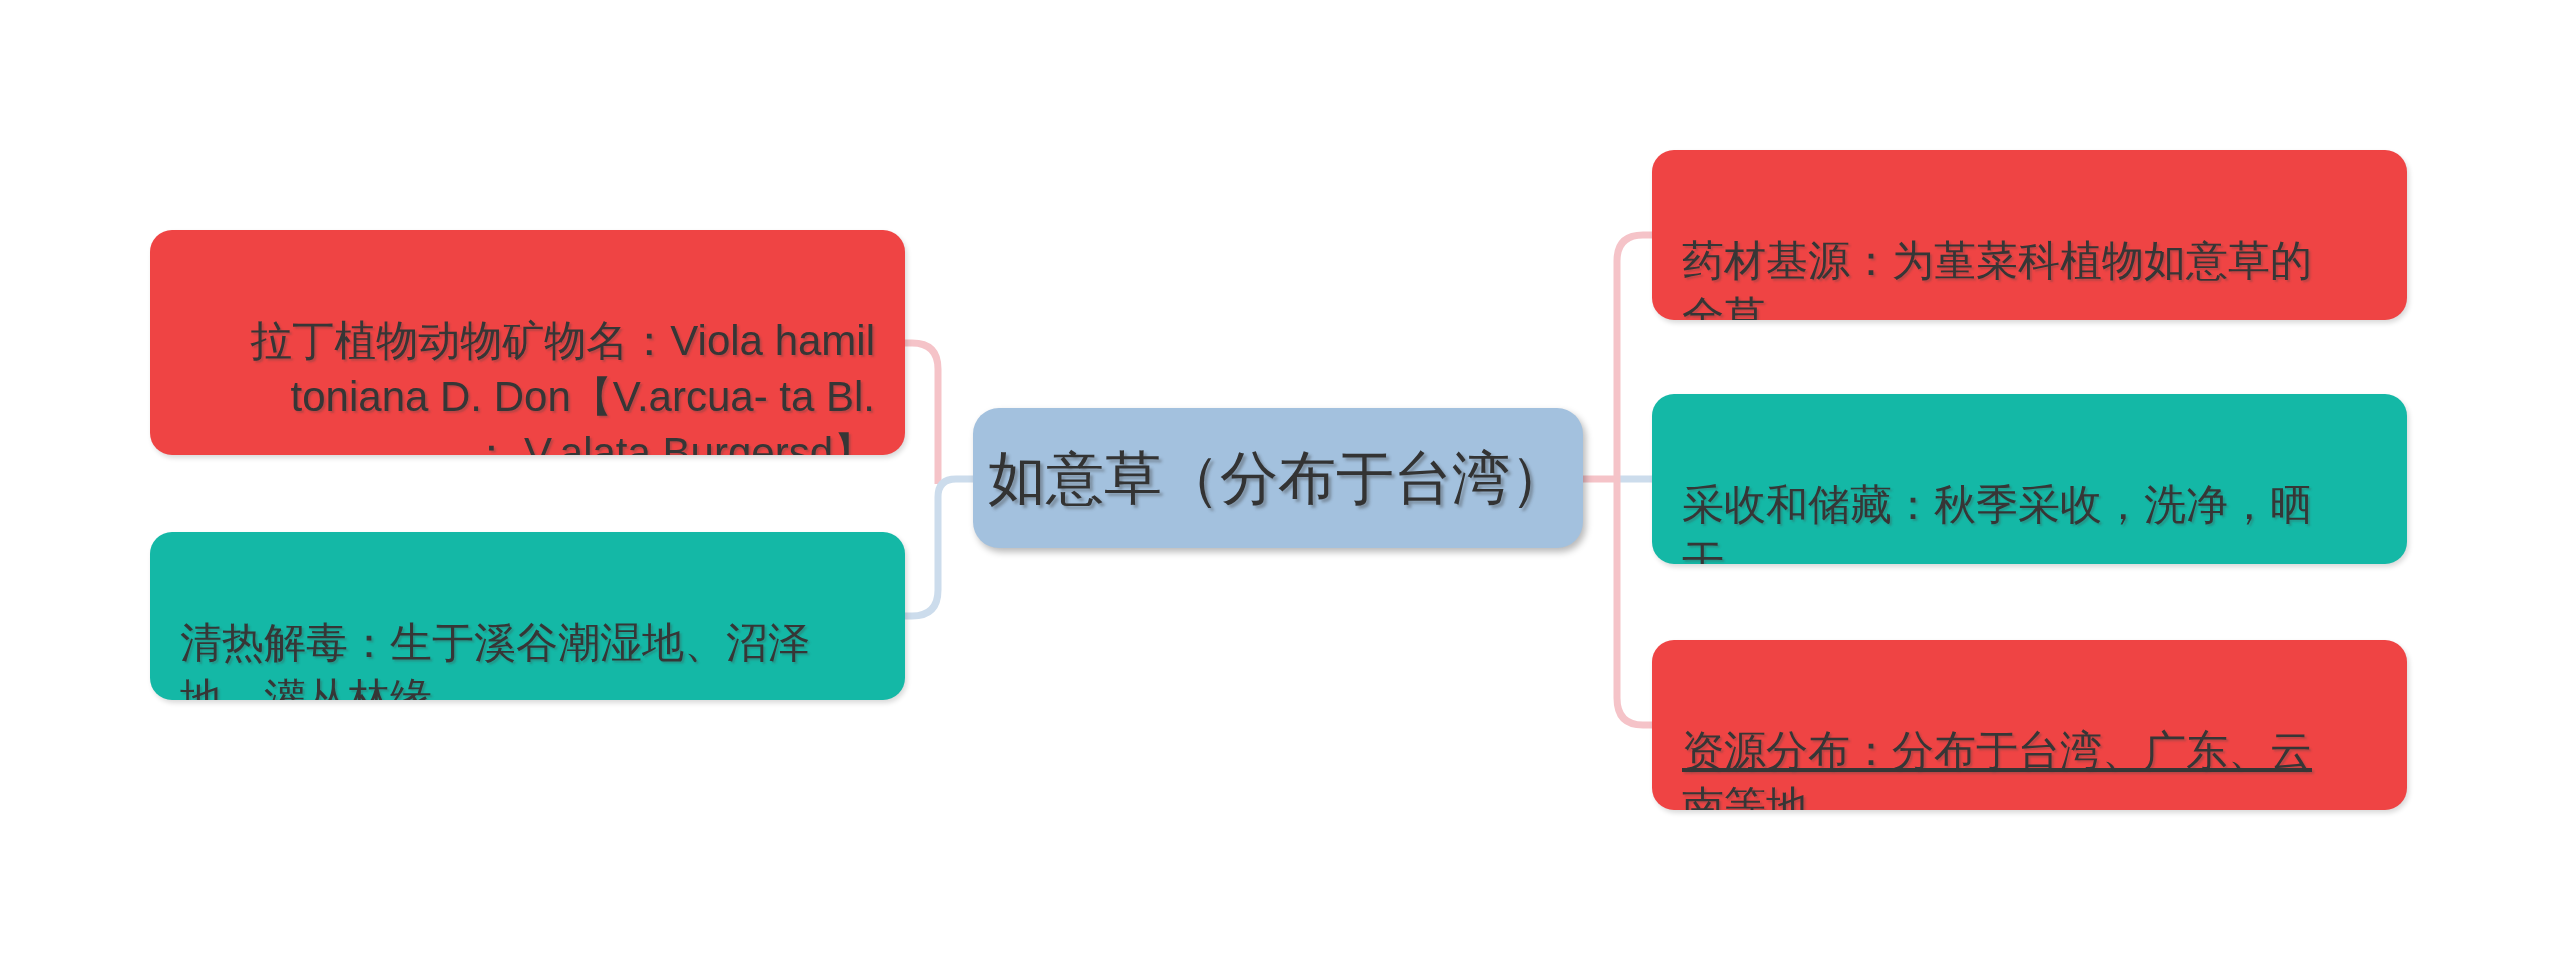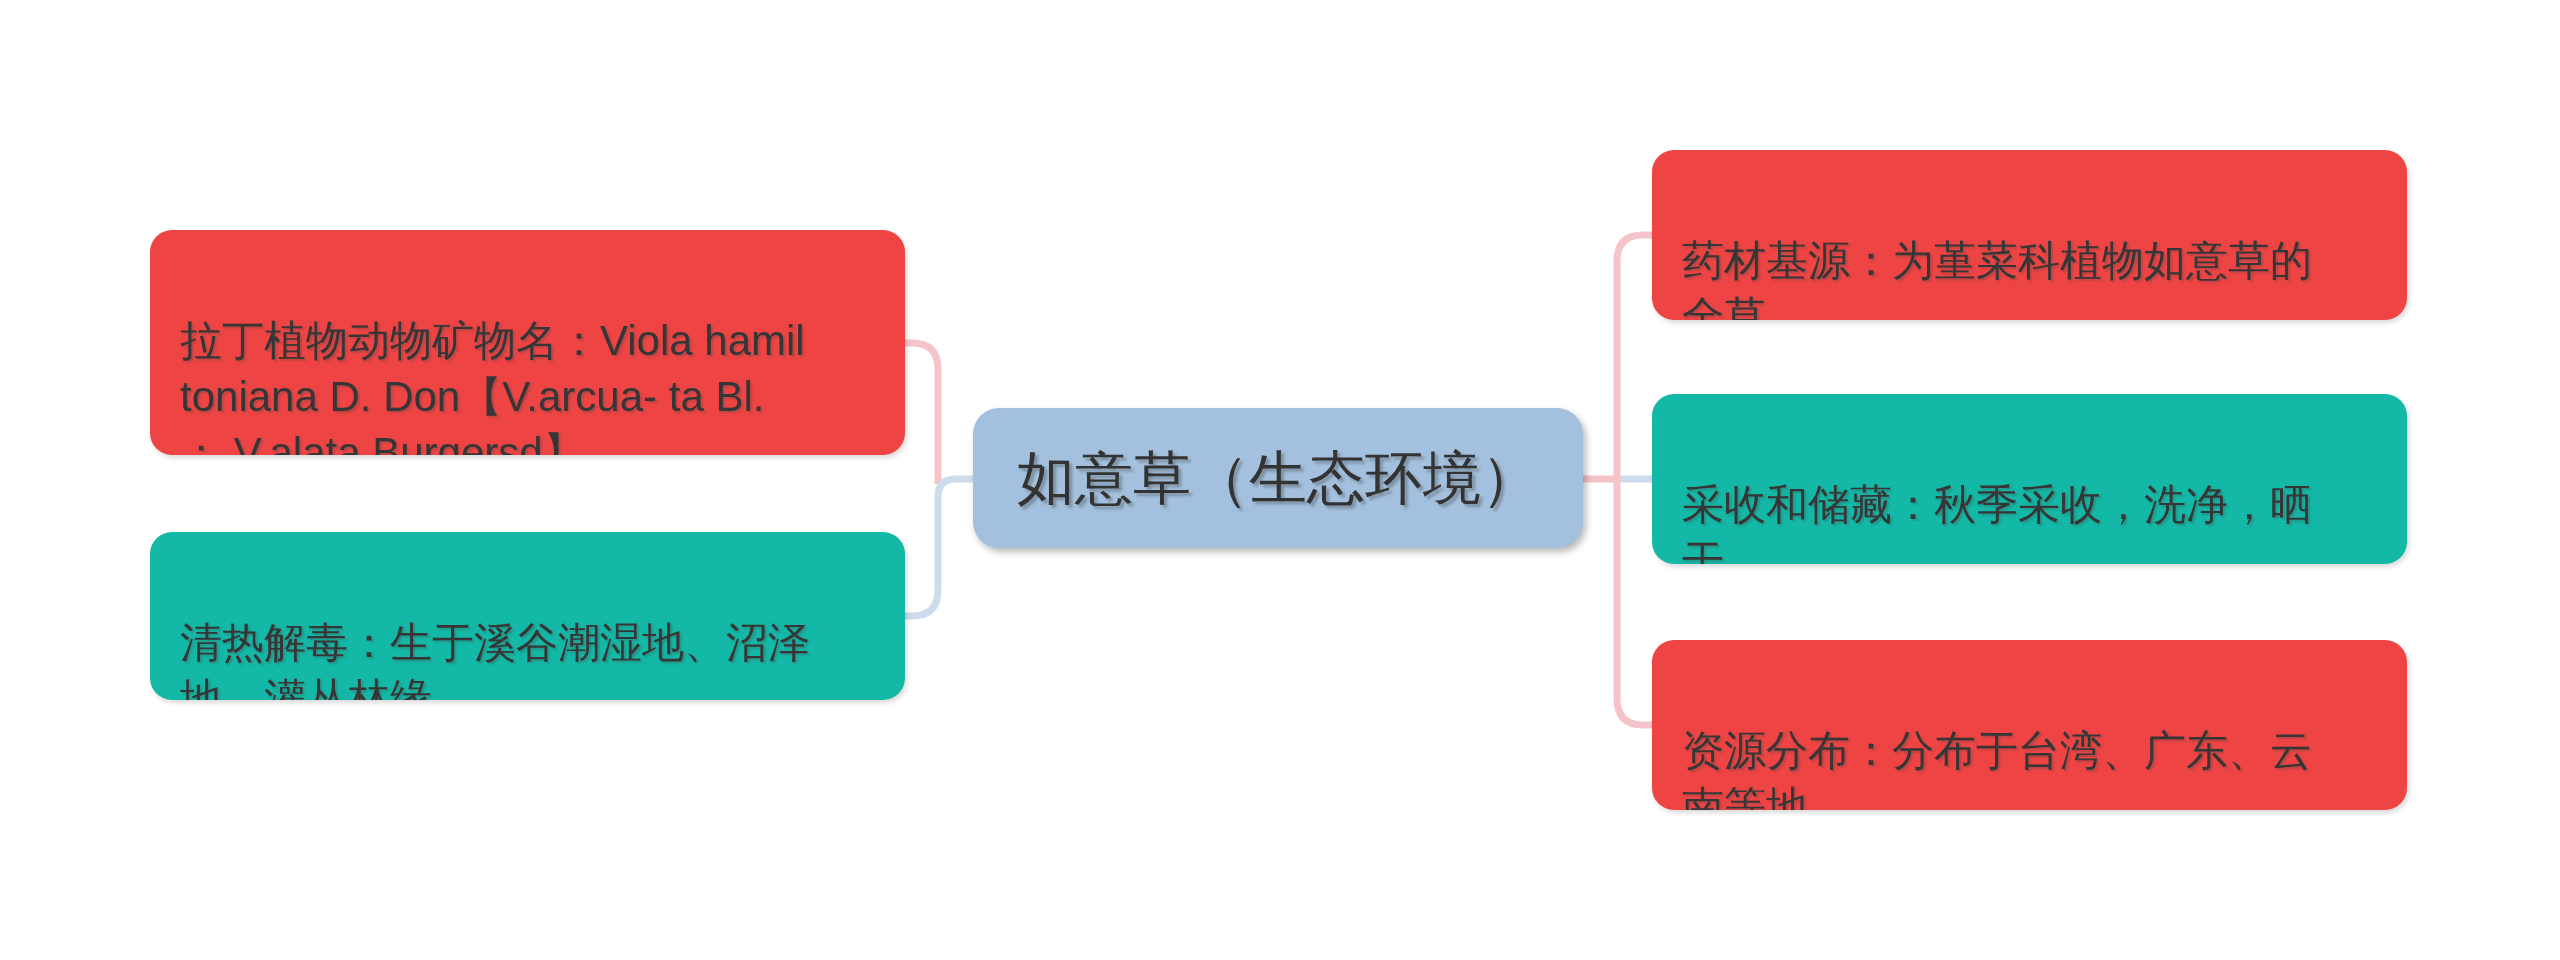--- a/index.html
+++ b/index.html
@@ -39,25 +39,25 @@
     line-height: 56px;
     color: #363636;
     text-shadow: 2px 2px 2px rgba(70,70,70,0.30);
     box-shadow: 2px 3px 5px rgba(0,0,0,0.15);
     white-space: pre-line;
     overflow: hidden;
   }
   .node.pink { background: #ef4444; }
   .node.blue { background: #14b8a6; }
 
-  .node-latin        { left: 150px;  top: 230px; width: 755px; height: 225px; }
+  .node-latin        { left: 150px;  top: 230px; width: 755px; height: 225px; text-align: right; }
   .node-ecology      { left: 150px;  top: 532px; width: 755px; height: 168px; }
   .node-source       { left: 1652px; top: 150px; width: 755px; height: 170px; }
   .node-harvest      { left: 1652px; top: 394px; width: 755px; height: 170px; }
-  .node-distribution { left: 1652px; top: 640px; width: 755px; height: 170px; }
+  .node-distribution { left: 1652px; top: 640px; width: 755px; height: 170px; text-decoration: underline; }
 
   .node-root {
     left: 973px; top: 408px; width: 610px; height: 140px;
     background: #a3c1de;
     border-radius: 26px;
     padding: 0;
     display: flex;
     align-items: center;
     justify-content: center;
     font-size: 58px;
@@ -89,21 +89,21 @@
 toniana D. Don【V.arcua- ta Bl.
 ；  V.alata Burgersd】</span>
   </div>
 
   <div class="node blue node-ecology">
     <span>清热解毒：生于溪谷潮湿地、沼泽
 地、灌丛林缘。</span>
   </div>
 
   <div class="node-root node">
-    <span>如意草（生态环境）</span>
+    <span>如意草（分布于台湾）</span>
   </div>
 
   <div class="node pink node-source">
     <span>药材基源：为堇菜科植物如意草的
 全草。</span>
   </div>
 
   <div class="node blue node-harvest">
     <span>采收和储藏：秋季采收，洗净，晒
 干。</span>

